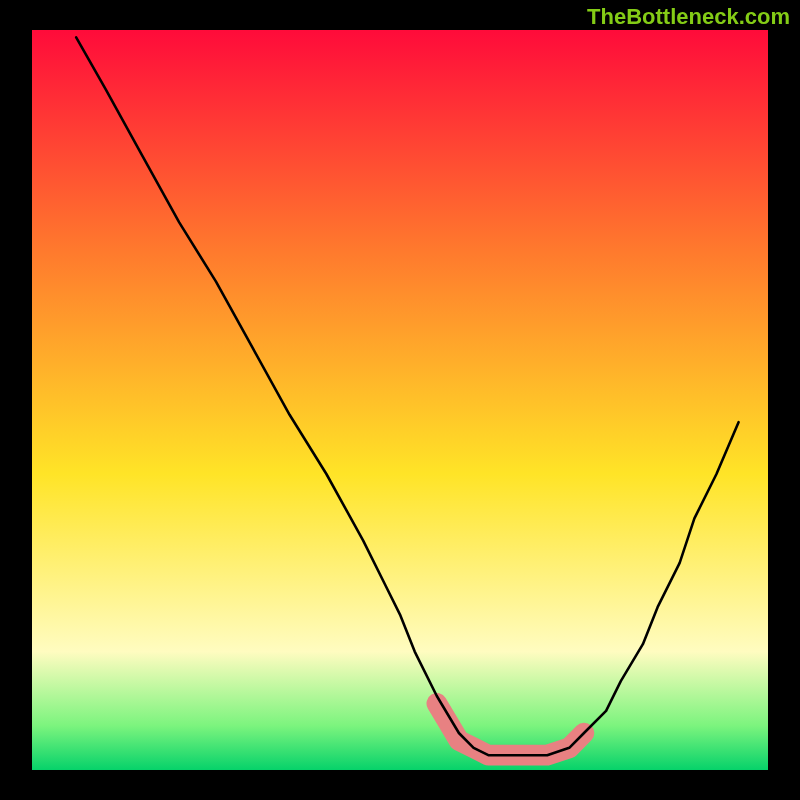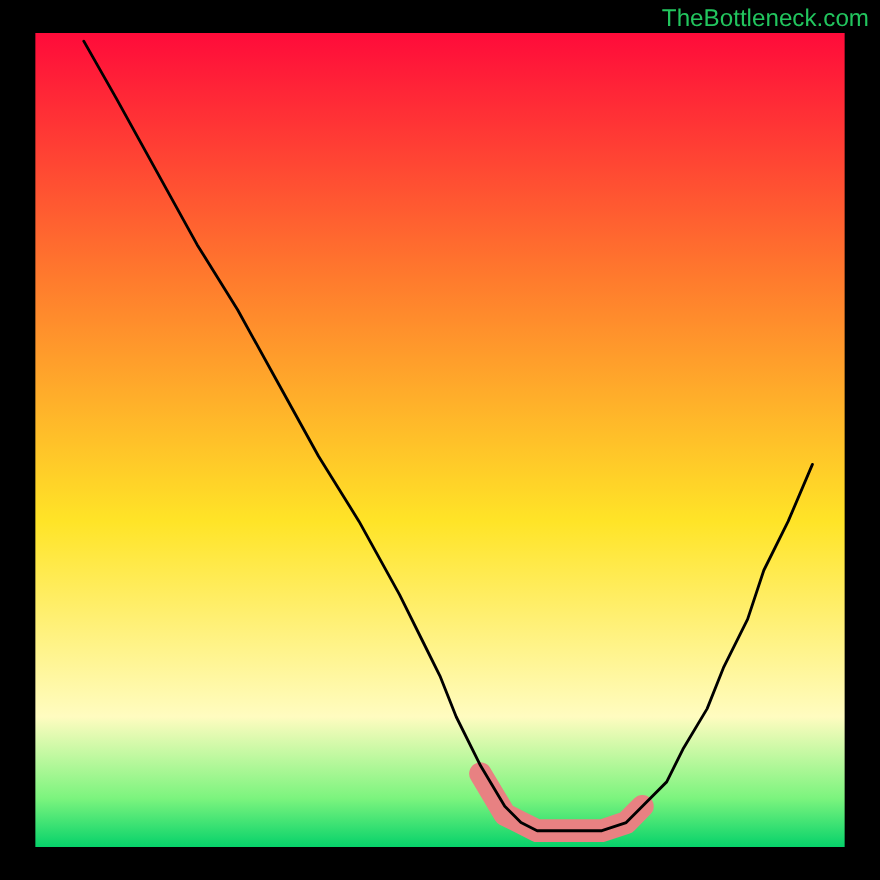--- a/index.html
+++ b/index.html
@@ -14,23 +14,23 @@
   .frame {
     position: relative;
     width: 800px;
     height: 800px;
     background: #000;
   }
   .watermark {
     position: absolute;
     top: 4px;
     right: 10px;
-    color: #22c55e;
+    color: #84cc16;
     font-size: 22px;
-    font-weight: normal;
+    font-weight: bold;
     z-index: 10;
   }
   .plot {
     position: absolute;
     left: 32px;
     top: 30px;
     width: 736px;
     height: 740px;
   }
   .plot svg {

